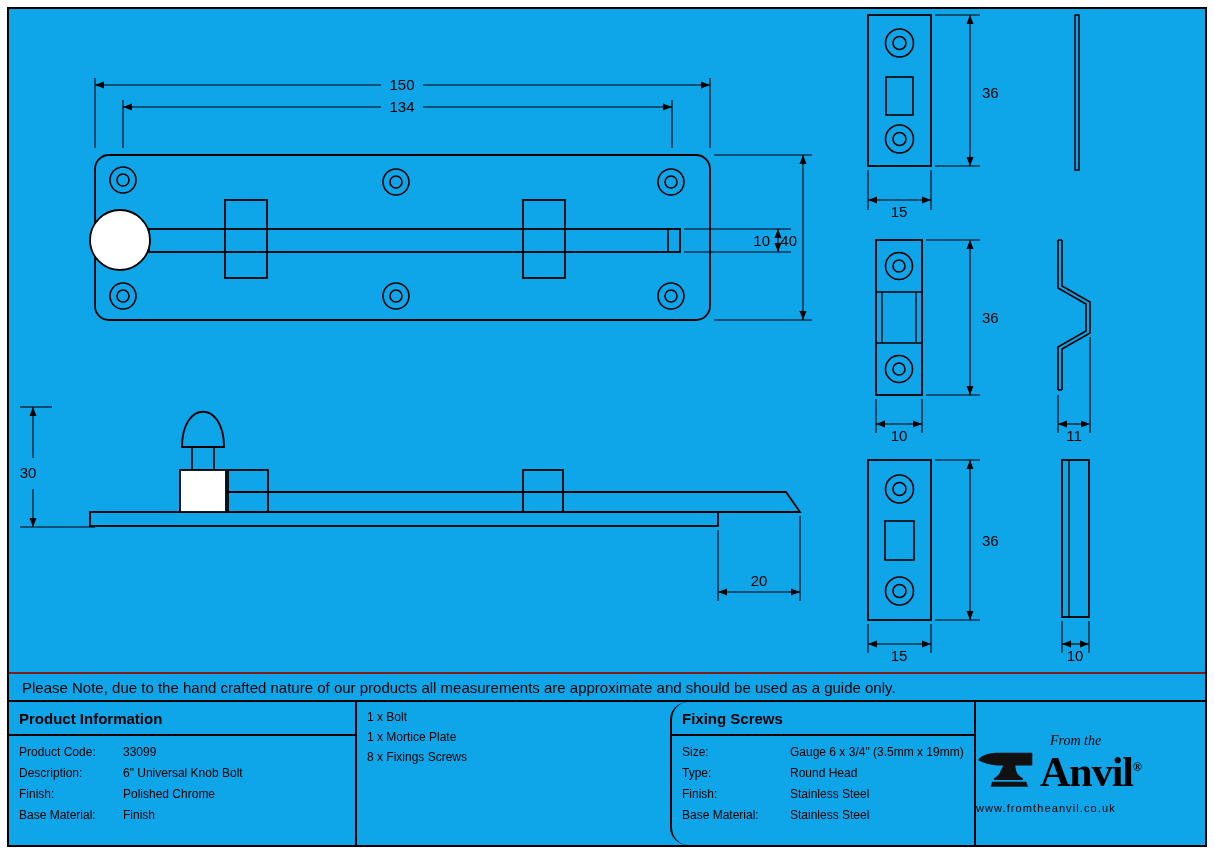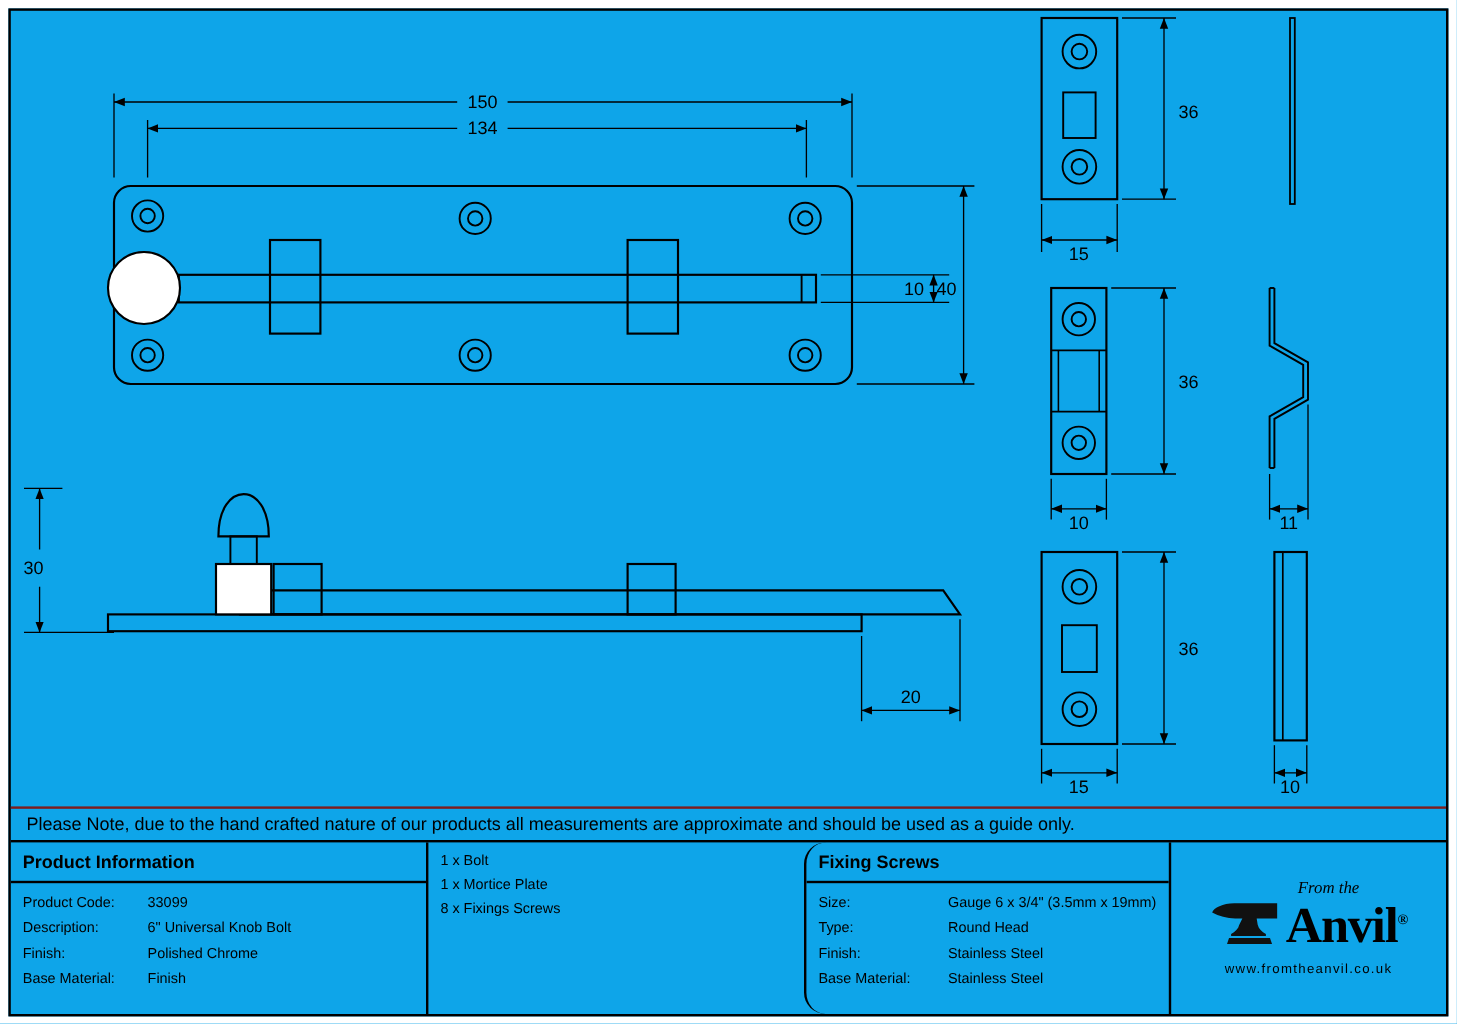--- a/index.html
+++ b/index.html
@@ -32,21 +32,21 @@
     display: flex; align-items: center; padding: 0 10px;
     font-weight: bold; font-size: 15px;
   }
   .col-body { padding: 5px 10px; font-size: 12px; }
   .kv { display: flex; height: 21px; align-items: center; }
   .kv .k { flex: none; }
   .col1 .k { width: 104px; }
   .col3 .k { width: 108px; }
   .li { height: 20px; display: flex; align-items: center; }
 
-  .logo-col { display: flex; flex-direction: column; align-items: center; justify-content: center; gap: 9px; }
+  .logo-col { display: flex; flex-direction: column; justify-content: center; gap: 9px; }
   .logo-row { display: flex; align-items: flex-end; gap: 6px; }
   .anvil-icon { width: 58px; height: 40px; margin-bottom: 5px; }
   .logo-text { display: flex; flex-direction: column; line-height: 1; }
   .from-the { font-family: "Liberation Serif", serif; font-style: italic; font-size: 14px; margin-left: 10px; margin-bottom: 3px; }
   .anvil-word { font-family: "Liberation Serif", serif; font-weight: bold; font-size: 42px; letter-spacing: -1px; }
   .reg { font-size: 12px; font-weight: bold; letter-spacing: 0; }
   .website { font-size: 11px; letter-spacing: 1.1px; }
 </style>
 </head>
 <body>

